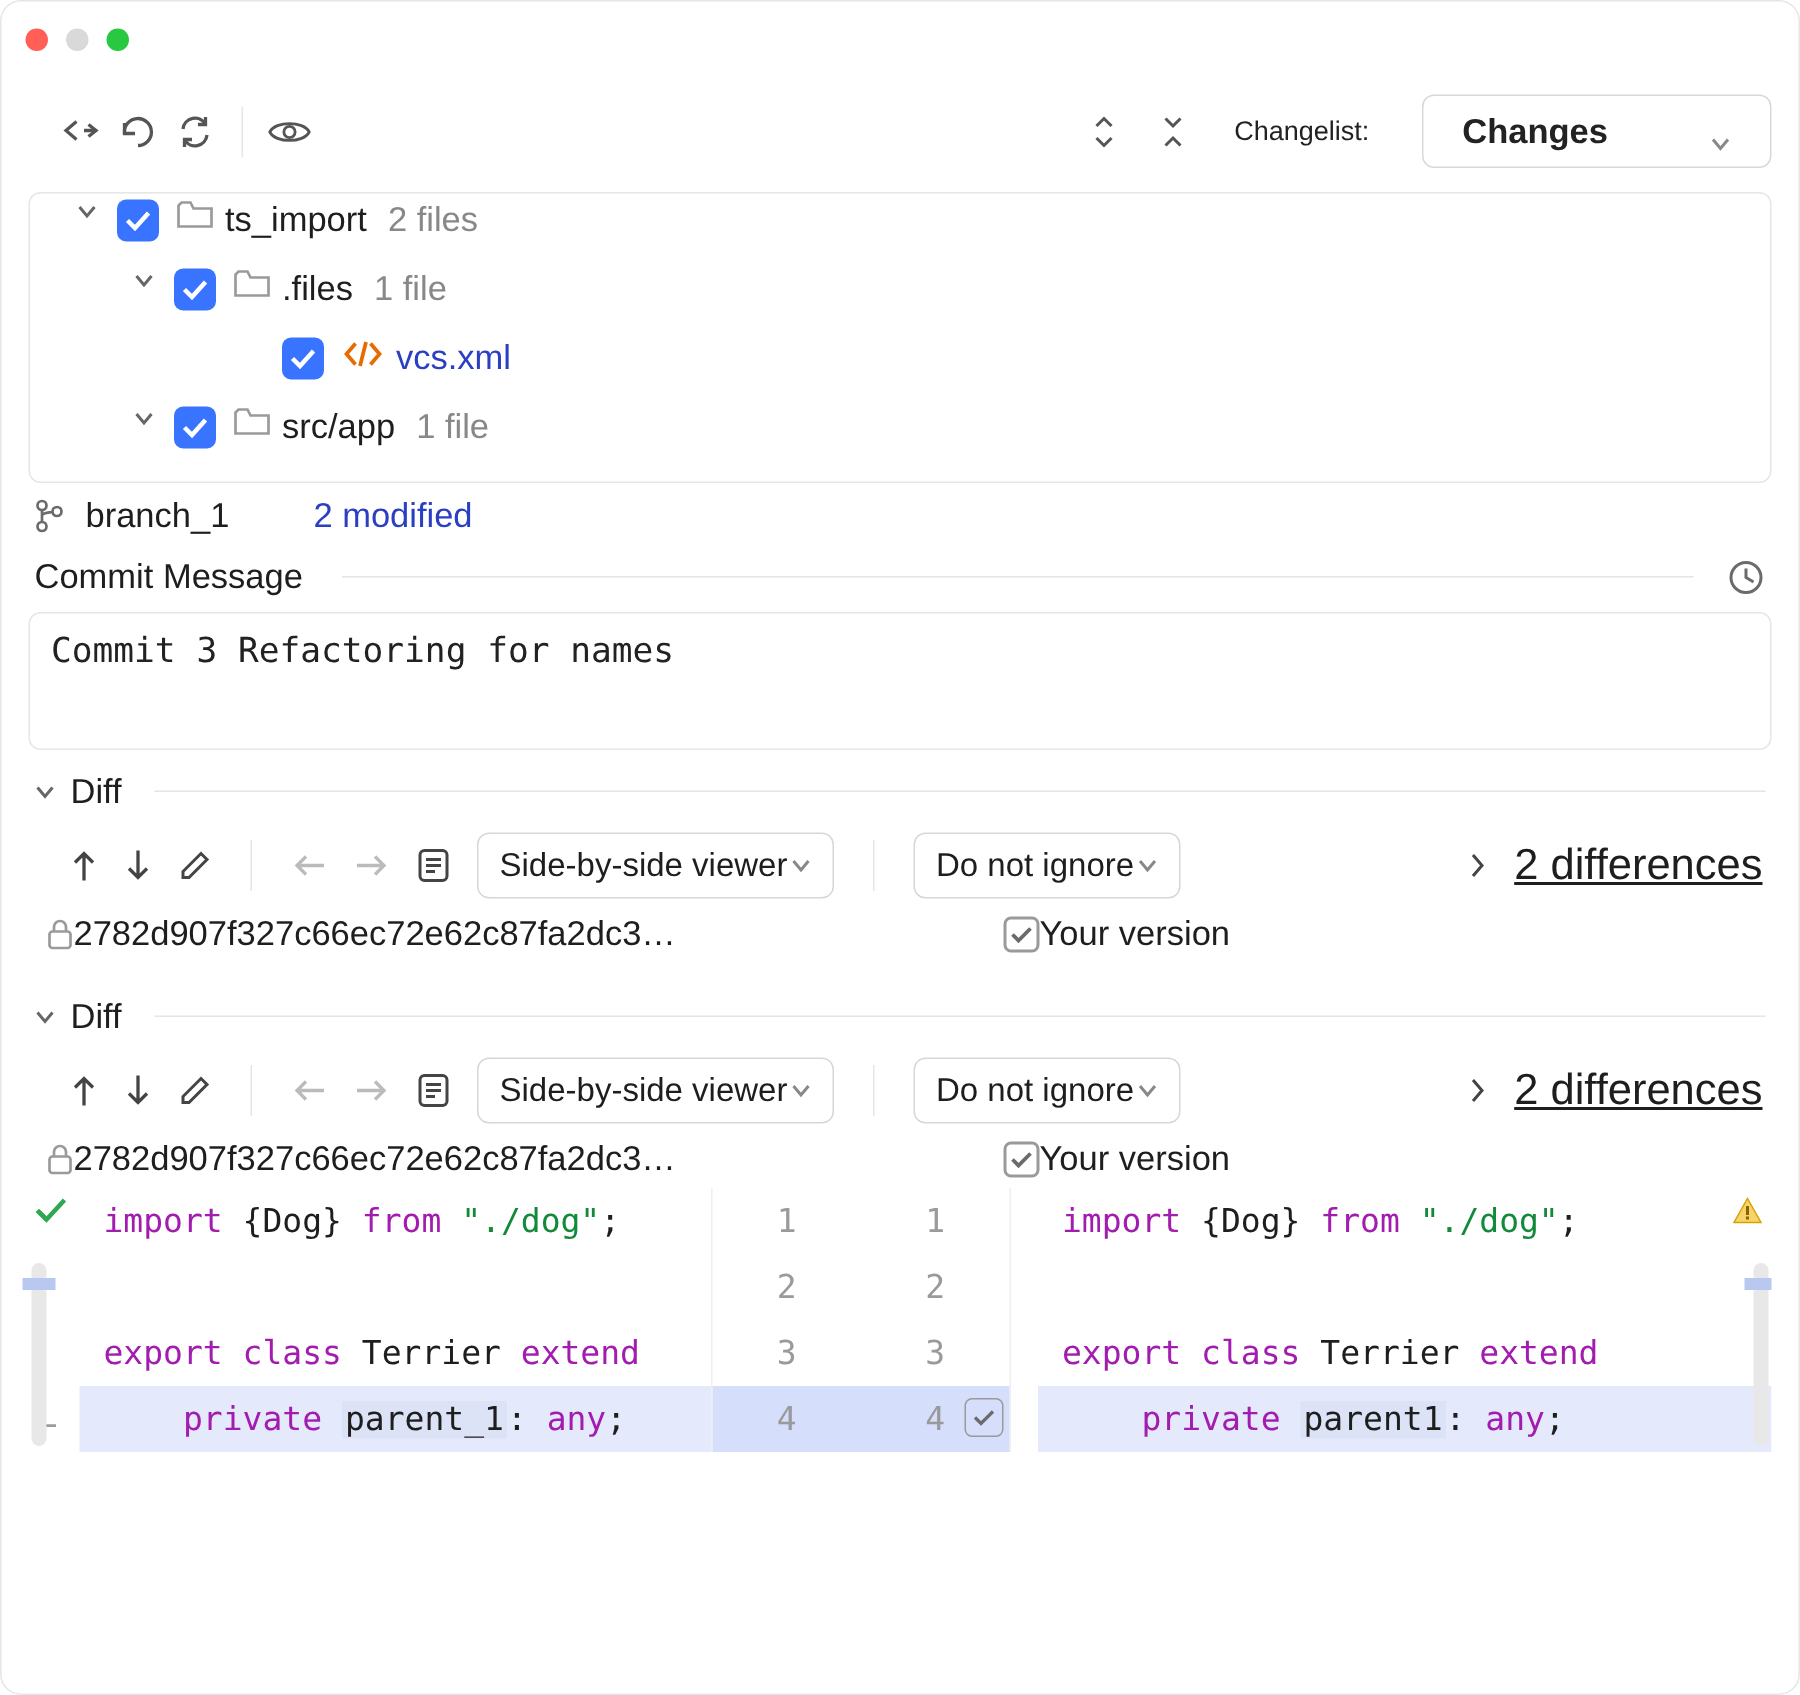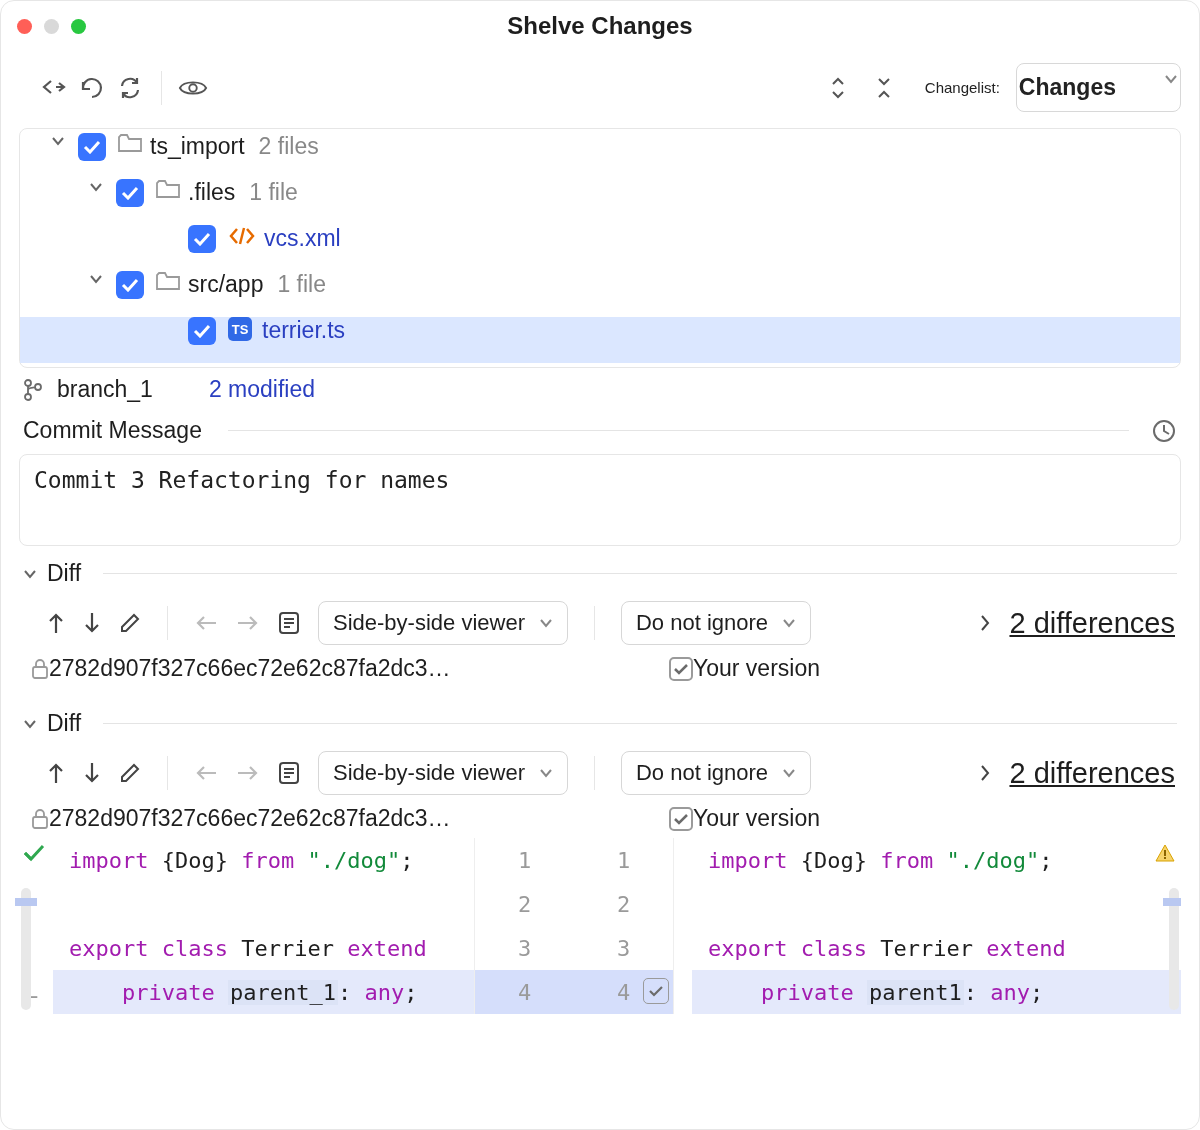--- a/index.html
+++ b/index.html
@@ -11,22 +11,22 @@
   .dot.red { background:#ff5f57; }
   .dot.gray { background:#d9d9d9; }
   .dot.green { background:#28c840; }
   .title { position:absolute; left:0; right:0; text-align:center; font-size:24px; font-weight:700; }
   .toolbar { display:flex; align-items:center; padding:12px 18px 12px 38px; gap:8px; }
   .ticon { width:30px; height:30px; display:flex; align-items:center; justify-content:center; color:#555; border-radius:4px; cursor:pointer; }
   svg { display:block; }
   .vline { width:1px; height:34px; background:#e6e6e6; margin:0 8px; }
   .spacer { flex:1; }
   .tr-icons { display:flex; align-items:center; gap:28px; margin-right:24px; color:#555;}
-  .cl-label { font-size:15px; color:#222; margin-right:8px; }
-  .cl-combo { border:1px solid #d8d8d8; border-radius:8px; padding:10px 2px; display:flex; align-items:flex-start; gap:48px; font-size:23px; font-weight:700; color:#222; cursor:pointer; }
+  .cl-label { font-size:18px; color:#222; margin-right:27px; }
+  .cl-combo { border:1px solid #d8d8d8; border-radius:8px; padding:10px 26px; display:flex; align-items:flex-end; gap:68px; font-size:23px; font-weight:700; color:#222; cursor:pointer; }
   .cl-combo .chev { color:#888; font-weight:400; }
 
   .tree { border:1px solid #e6e6e6; border-radius:8px; margin:4px 18px 0; padding:4px 0; font-size:23px; }
   .row { display:flex; align-items:flex-start; height:46px; padding-right:10px; }
   .chevcell { width:40px; display:flex; justify-content:center; color:#666; cursor:pointer;}
   .chevcell svg { width:14px; height:14px; }
   .cb { width:28px; height:28px; border-radius:6px; background:#3874ff; display:flex; align-items:center; justify-content:center; margin-right:12px; flex:none; cursor:pointer;}
   .cb svg { stroke:#fff; }
   .folder { color:#8a8a8a; margin-right:8px; flex:none;}
   .folder svg { width:24px; height:20px; }
@@ -46,21 +46,21 @@
 
   .commit-box { margin:10px 18px 14px; border:1px solid #e6e6e6; border-radius:8px; height:92px; padding:12px 14px; font-family:"SF Mono", Menlo, Consolas, monospace; font-size:23px; color:#222; }
 
   .diff-head { display:flex; align-items:center; font-size:23px; padding:0 22px; gap:10px; margin-top:10px;}
   .diff-head .chev { color:#666; cursor:pointer;}
   .diff-head .rule { flex:1; height:1px; background:#e4e4e4; margin-left:12px; }
 
   .diff-toolbar { display:flex; align-items:center; padding:14px 24px 10px 46px; gap:18px; font-size:22px; }
   .diff-toolbar .ic { color:#444; cursor:pointer;}
   .diff-toolbar .ic.dim { color:#bbb; }
-  .combo { border:1px solid #d7d7d7; border-radius:8px; padding:8px 14px; display:flex; align-items:center; gap:14px; cursor:pointer;}
+  .combo { border:1px solid #d7d7d7; border-radius:8px; padding:8px 14px; display:flex; align-items:center; gap:2px; cursor:pointer;}
   .combo .cv { color:#888; }
   .dcount { font-size:29px;text-decoration:underline; }
 
   .file-row { display:flex; align-items:center; gap:12px; font-size:23px; padding:0 26px 4px 30px; }
   .lefthalf, .righthalf { display:flex; align-items:center; gap:0; }
   .lefthalf { width:626px; }
   .lock { color:#888; }
   .sq { width:24px; height:24px; border:2px solid #9a9a9a; border-radius:5px; display:flex; align-items:center; justify-content:center; cursor:pointer;}
   .sq svg { stroke:#6b6b6b; }
 
@@ -98,21 +98,20 @@
 <body>
 
 <div class="window">
 
   <div class="titlebar">
     <div class="traffic">
       <div class="dot red"></div>
       <div class="dot gray"></div>
       <div class="dot green"></div>
     </div>
-    <div class="title">Shelve Changes</div>
   </div>
 
   <div class="toolbar">
     <div class="ticon">
       <svg width="26" height="22" viewBox="0 0 26 22" fill="none">
           <path d="M10 4 L3 10 L10 16" stroke="#555" stroke-width="2.2" fill="none"></path>
           <path d="M15 10 L23 10" stroke="#555" stroke-width="2.2"></path>
           <path d="M18 6 L23 10 L18 14" stroke="#555" stroke-width="2.2" fill="none"></path>
         </svg>
     </div>
@@ -227,30 +226,20 @@
             <path d="M2 7 L7 12 L16 2" stroke-width="3" fill="none"></path>
           </svg>
         </span>
       <span class="folder">
           <svg viewBox="0 0 24 20">
             <path d="M1 4 L1 18 L23 18 L23 6 L11 6 L9 2 L3 2 Z" fill="none" stroke="#9a9a9a" stroke-width="1.8"></path>
           </svg>
         </span>
       <span class="name">src/app</span>
       <span class="meta">1 file</span>
-    </div>
-    <div class="row sel ind2">
-      <span class="chevcell"></span>
-      <span class="cb">
-          <svg width="18" height="14" viewBox="0 0 18 14">
-            <path d="M2 7 L7 12 L16 2" stroke-width="3" fill="none"></path>
-          </svg>
-        </span>
-      <span class="tsbadge">TS</span>
-      <span class="link">terrier.ts</span>
     </div>
   </div>
 
   <div class="branchline">
     <span>
         <svg width="20" height="24" viewBox="0 0 20 24">
           <circle cx="5" cy="5" r="3" fill="none" stroke="#6b6b6b" stroke-width="1.8"></circle>
           <circle cx="5" cy="19" r="3" fill="none" stroke="#6b6b6b" stroke-width="1.8"></circle>
           <circle cx="15" cy="9" r="3" fill="none" stroke="#6b6b6b" stroke-width="1.8"></circle>
           <path d="M5 8 L5 16 M5 12 C5 9 12 10 12 9" stroke="#6b6b6b" stroke-width="1.8" fill="none"></path>

